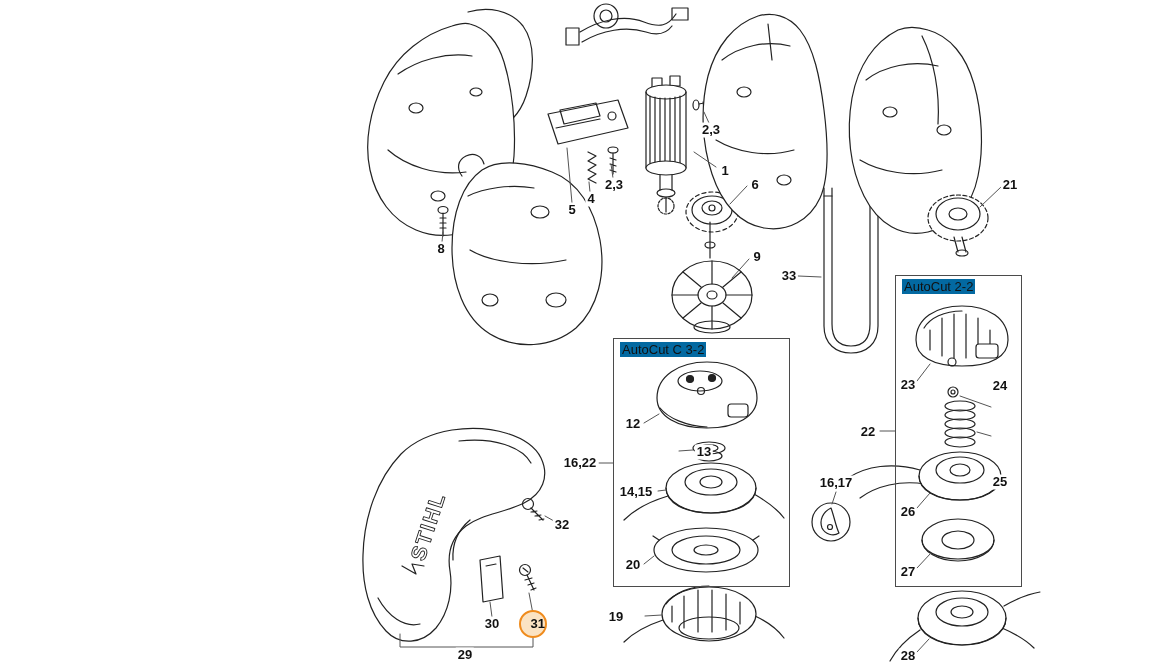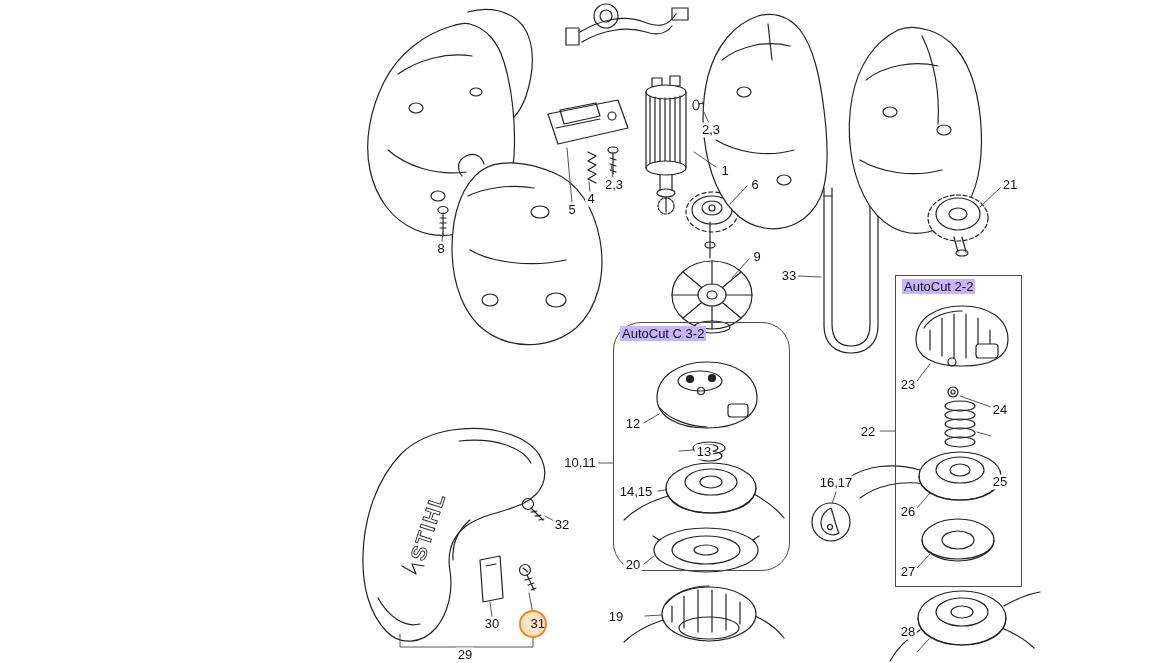--- a/index.html
+++ b/index.html
@@ -1,28 +1,28 @@
 <!DOCTYPE html>
 <html style="--highlight-color: #ef8b1d; --highlight-fill: #fbe3c3;"><head>
 <meta charset="utf-8">
 <style>
   html,body{margin:0;padding:0;background:#fff}
   #stage{position:relative;width:1157px;height:663px;background:#fff;
          font-family:"Liberation Sans",sans-serif;overflow:hidden}
   #art{position:absolute;left:0;top:0}
   #overlay{position:absolute;left:0;top:0;width:100%;height:100%;pointer-events:none}
-  .callout{position:absolute;transform:translate(-50%,-50%);font-size:13px;font-weight:normal;
+  .callout{position:absolute;transform:translate(-50%,-50%);font-size:13px;font-weight:bold;
            color:#111;background:#fff;padding:0 2px;line-height:1.15;pointer-events:auto;
            white-space:nowrap;cursor:pointer}
   .callout.highlighted{width:24px;height:24px;line-height:24px;padding:0;text-align:right;
            border-radius:50%;border:2px solid var(--highlight-color,#ef8b1d);
            background:var(--highlight-fill,#fbe3c3)}
   .group-box{position:absolute;border:1px solid #4b4b4b;pointer-events:none}
   .group-title{position:absolute;left:6px;top:3px;font-size:13px;color:#111;
-           background:#c4b5fd;padding:0 2px;white-space:nowrap}
+           background:#0369a1;padding:0 2px;white-space:nowrap}
 </style>
 </head>
 <body>
 
 <div id="stage" style="background: rgb(255, 255, 255);">
 
   <svg id="art" width="1157" height="663" viewBox="0 0 1157 663">
     <g id="art-root" stroke="#222222" stroke-width="1.2" fill="none" stroke-linejoin="round" stroke-linecap="round">
 
       <g>
@@ -282,48 +282,48 @@
         <path d="M492,617 L490,602"></path>
         <path d="M533,614 L529,593"></path>
         <path d="M554,521 L545,516"></path>
         <path d="M798,276 L821,277"></path>
         <path d="M400,634 L400,647 L533,647 L533,638"></path>
       </g>
     </g>
   </svg>
 
   <div id="overlay">
-      <div class="group-box" style="left: 613px; top: 322px; width: 175px; height: 247px; border-radius: 28px;">
+      <div class="group-box" style="left: 613px; top: 338px; width: 175px; height: 247px;">
         <span class="group-title">AutoCut C 3-2</span>
       </div>
       <div class="group-box" style="left: 895px; top: 275px; width: 125px; height: 310px;">
         <span class="group-title">AutoCut 2-2</span>
       </div>
       <span class="callout" style="left: 725px; top: 171px;">1</span>
       <span class="callout" style="left: 614px; top: 185px;">2,3</span>
       <span class="callout" style="left: 711px; top: 130px;">2,3</span>
       <span class="callout" style="left: 591px; top: 199px;">4</span>
       <span class="callout" style="left: 572px; top: 210px;">5</span>
       <span class="callout" style="left: 755px; top: 185px;">6</span>
       <span class="callout" style="left: 441px; top: 249px;">8</span>
       <span class="callout" style="left: 757px; top: 257px;">9</span>
-      <span class="callout" style="left: 580px; top: 463px;">10,11</span>
+      <span class="callout" style="left: 580px; top: 463px;">16,22</span>
       <span class="callout" style="left: 633px; top: 424px;">12</span>
       <span class="callout" style="left: 704px; top: 452px;">13</span>
       <span class="callout" style="left: 636px; top: 492px;">14,15</span>
       <span class="callout" style="left: 836px; top: 483px;">16,17</span>
       <span class="callout" style="left: 633px; top: 565px;">20</span>
       <span class="callout" style="left: 616px; top: 617px;">19</span>
       <span class="callout" style="left: 1010px; top: 185px;">21</span>
       <span class="callout" style="left: 868px; top: 432px;">22</span>
       <span class="callout" style="left: 908px; top: 385px;">23</span>
-      <span class="callout" style="left: 1000px; top: 410px;">24</span>
+      <span class="callout" style="left: 1000px; top: 386px;">24</span>
       <span class="callout" style="left: 1000px; top: 438px; margin-top: 44px;">25</span>
       <span class="callout" style="left: 908px; top: 512px;">26</span>
       <span class="callout" style="left: 908px; top: 572px;">27</span>
-      <span class="callout" style="left: 908px; top: 632px;">28</span>
+      <span class="callout" style="left: 908px; top: 656px;">28</span>
       <span class="callout" style="left: 465px; top: 655px;">29</span>
       <span class="callout" style="left: 492px; top: 624px; text-align: center;">30</span>
       <span class="callout highlighted" style="left: 533px; top: 624px;">31</span>
       <span class="callout" style="left: 562px; top: 525px;">32</span>
       <span class="callout" style="left: 789px; top: 276px;">33</span>
     </div>
 </div>
 
 </body></html>

